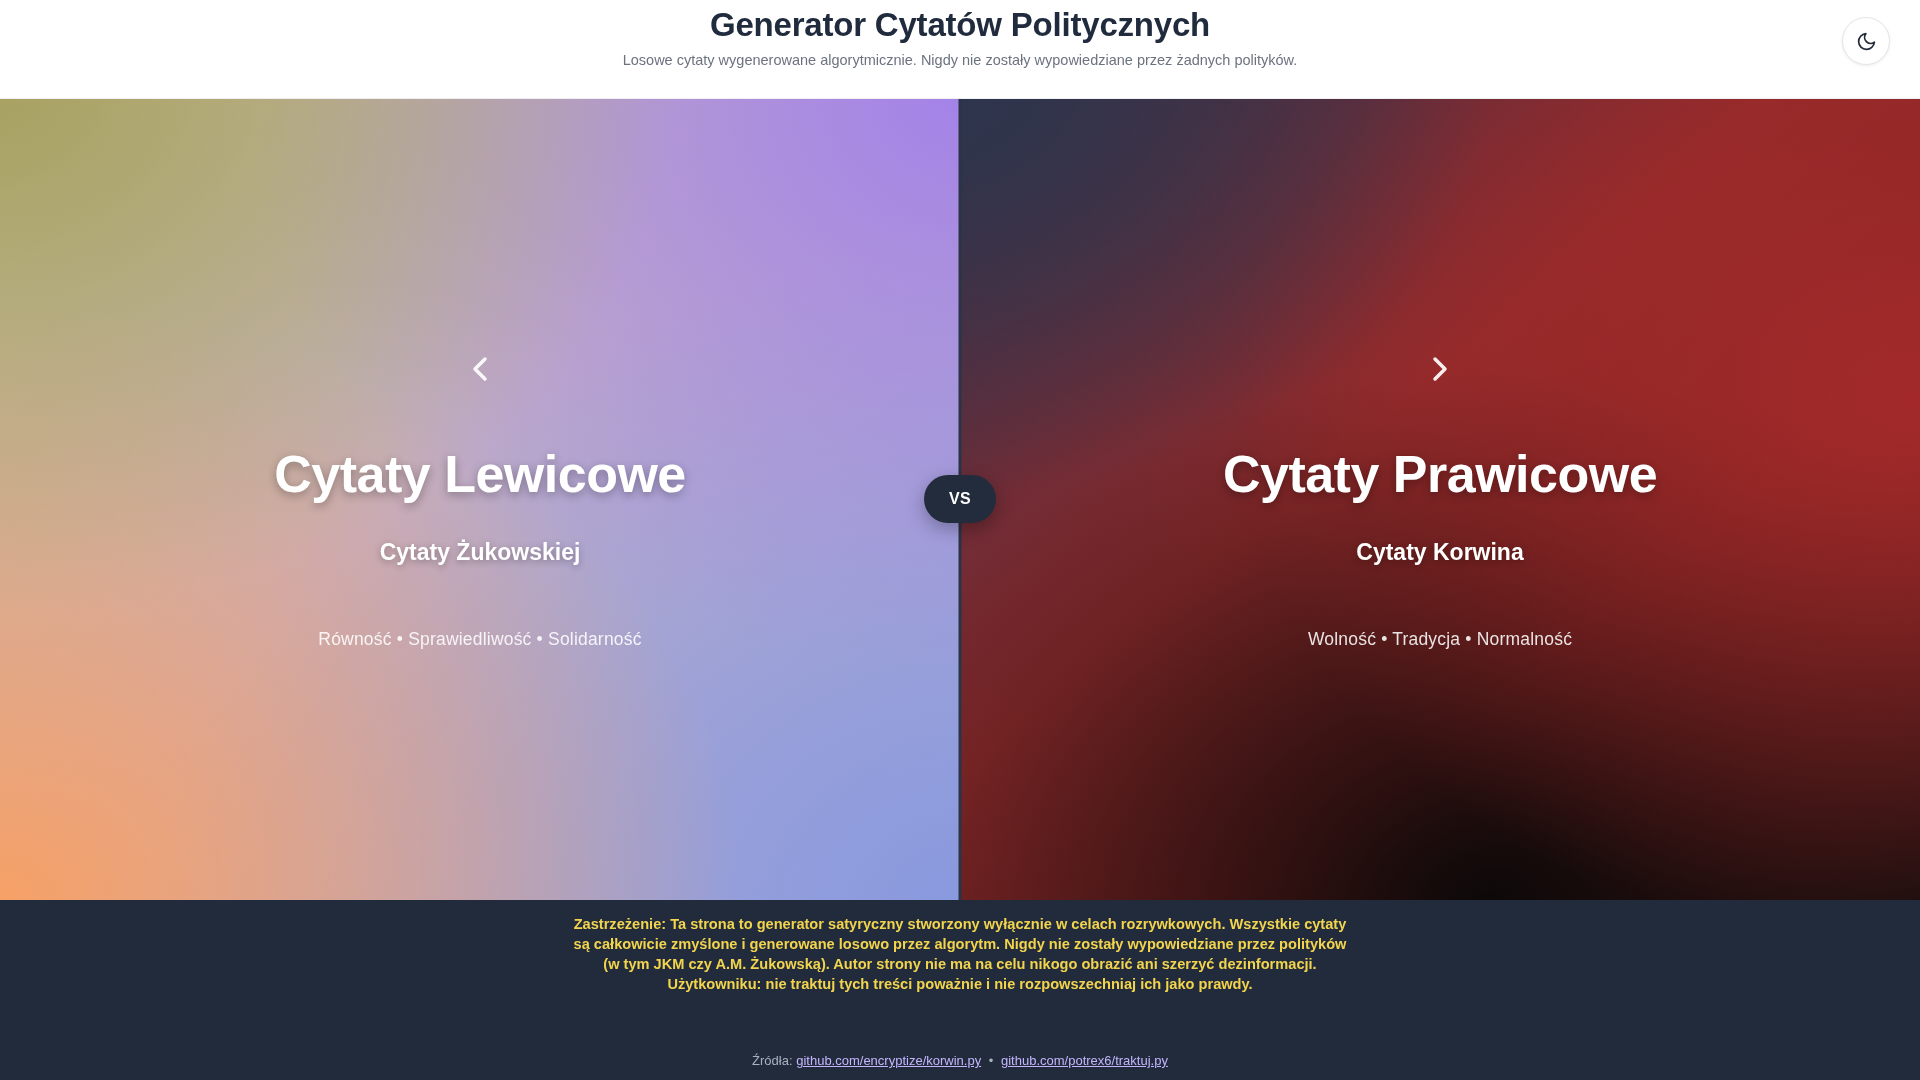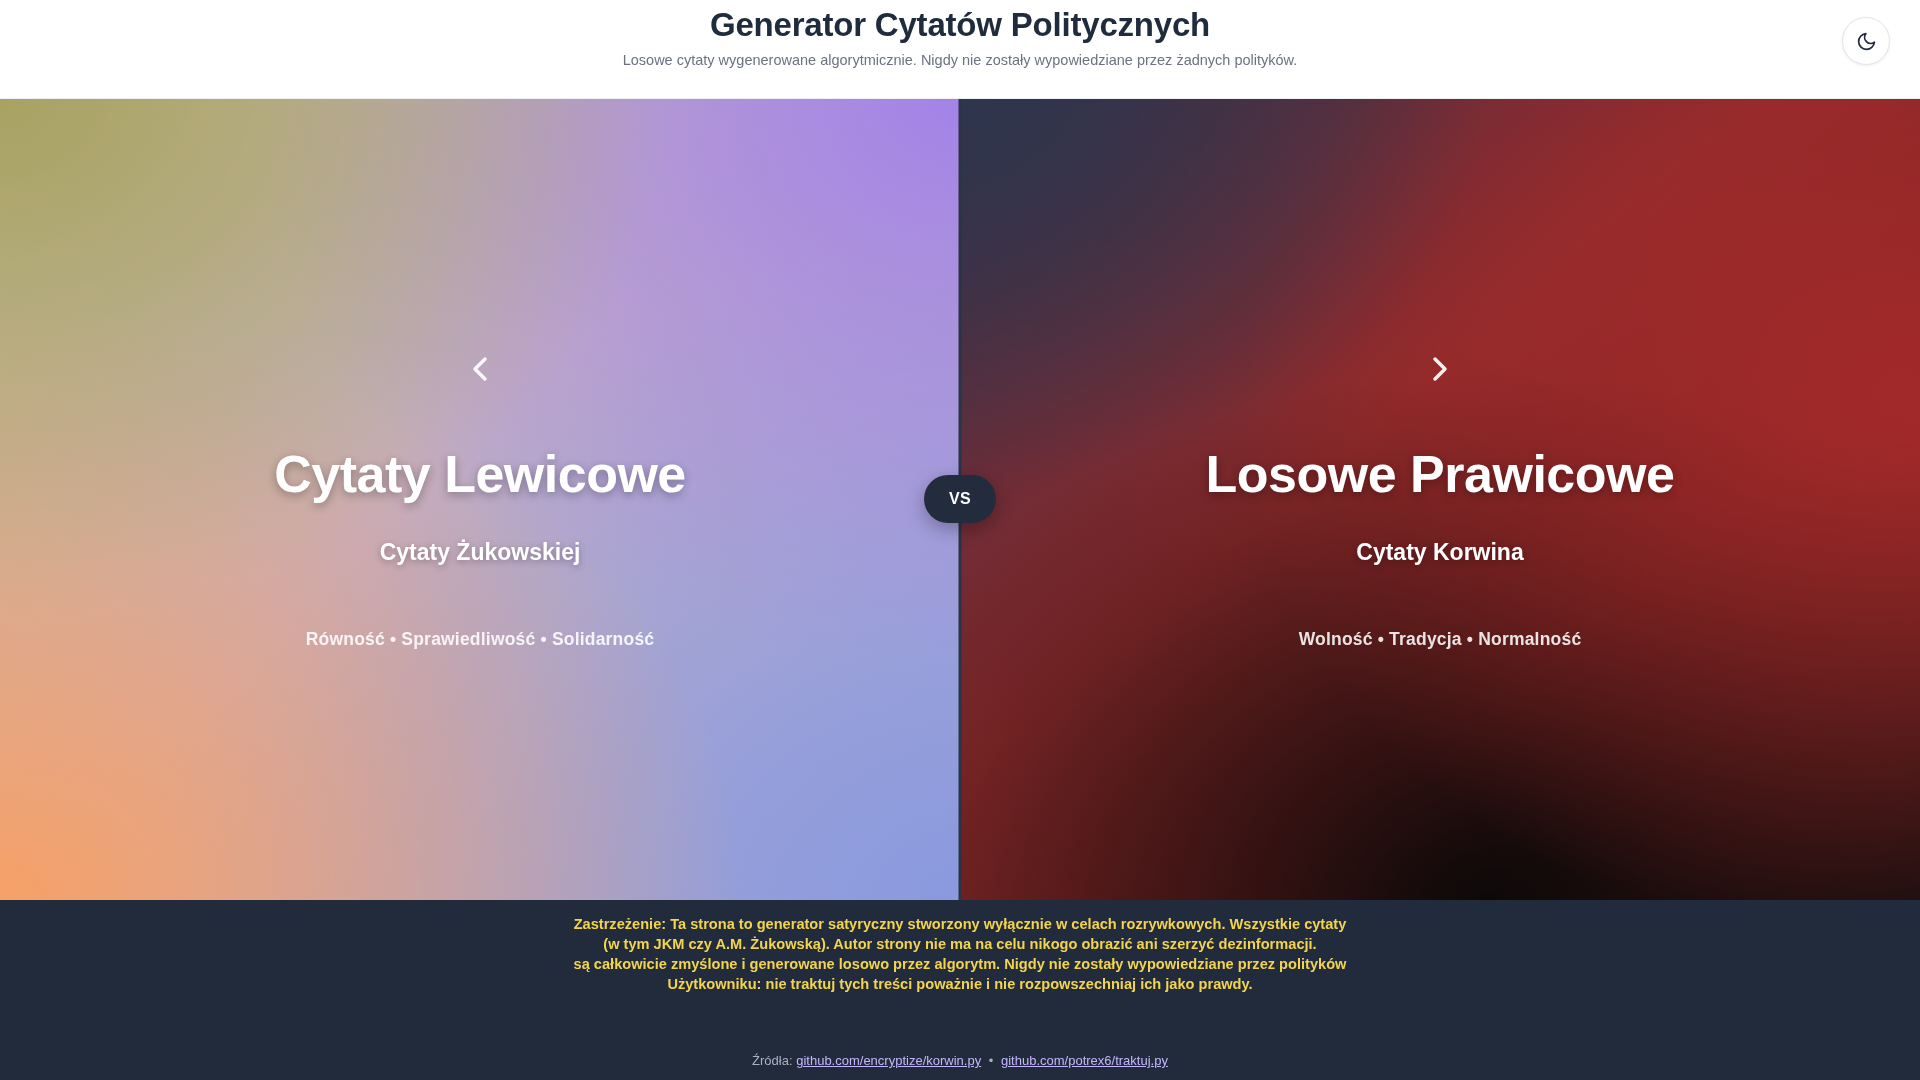--- a/index.html
+++ b/index.html
@@ -85,21 +85,21 @@
     line-height:1.06; letter-spacing:-0.5px;
     text-shadow:0 3px 10px rgba(0,0,0,0.30);
     text-align:center;
   }
   .side-subtitle {
     margin-top:17px; font-size:23px; font-weight:bold; color:#ffffff;
     text-shadow:0 2px 7px rgba(0,0,0,0.30); text-align:center;
   }
   .side-tags {
     margin-top:43px; font-size:17.5px; color:rgba(255,255,255,0.88);
-    letter-spacing:0.2px; text-align:center;font-weight:bold;
+    letter-spacing:0.2px; text-align:center;
   }
 
   
   .footer {
     flex:0 0 145px; background:#222b3c;
     display:flex; flex-direction:column; align-items:center;
     justify-content:center; padding:14px 20px 12px;gap:48px;
   }
   .disclaimer {
     color:#f2d44d; font-size:14.6px; font-weight:bold;
@@ -141,34 +141,34 @@
       <div class="side-subtitle">Cytaty Żukowskiej</div>
       <div class="side-tags">Równość • Sprawiedliwość • Solidarność</div>
     </div>
 
     <div class="side side-right">
       <div class="chevron">
         <svg width="40" height="40" viewBox="0 0 24 24" fill="none" stroke="#ffffff" stroke-width="2.1" stroke-linecap="round" stroke-linejoin="round">
           <polyline points="9 18 15 12 9 6"></polyline>
         </svg>
       </div>
-      <div class="side-title">Losowe Prawicowe</div>
+      <div class="side-title">Cytaty Prawicowe</div>
       <div class="side-subtitle">Cytaty Korwina</div>
       <div class="side-tags">Wolność • Tradycja • Normalność</div>
     </div>
 
     <div class="divider"></div>
     <div class="vs-badge">VS</div>
   </div>
 
   <div class="footer">
     <div class="disclaimer">
       <div>Zastrzeżenie: Ta strona to generator satyryczny stworzony wyłącznie w celach rozrywkowych. Wszystkie cytaty</div>
+      <div>są całkowicie zmyślone i generowane losowo przez algorytm. Nigdy nie zostały wypowiedziane przez polityków</div>
       <div>(w tym JKM czy A.M. Żukowską). Autor strony nie ma na celu nikogo obrazić ani szerzyć dezinformacji.</div>
-      <div>są całkowicie zmyślone i generowane losowo przez algorytm. Nigdy nie zostały wypowiedziane przez polityków</div>
       <div>Użytkowniku: nie traktuj tych treści poważnie i nie rozpowszechniaj ich jako prawdy.</div>
     </div>
     <div class="sources">
       <span>Źródła:</span>
       <a>github.com/encryptize/korwin.py</a>
       <span class="sep">•</span>
       <a>github.com/potrex6/traktuj.py</a>
     </div>
   </div>
 

